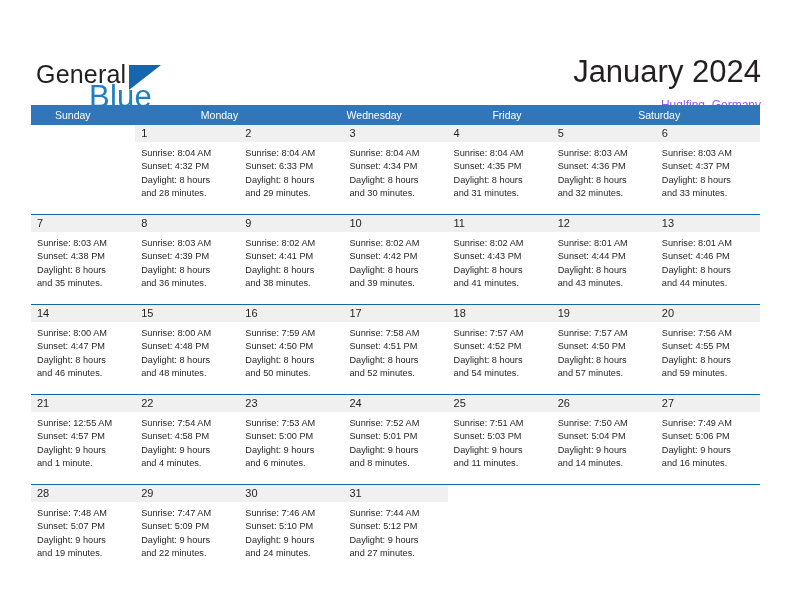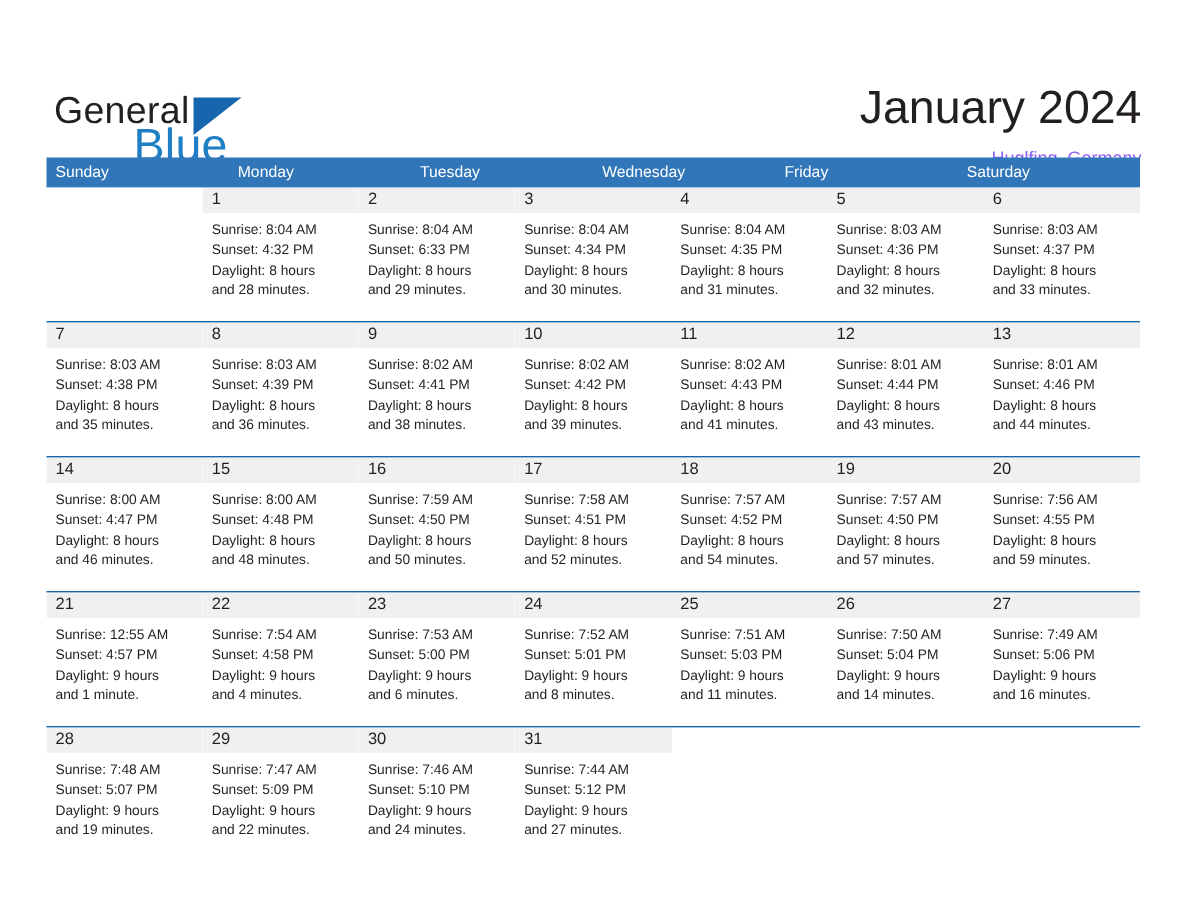--- a/index.html
+++ b/index.html
@@ -79,21 +79,21 @@
   .cal-head {
     display: flex;
     background: #3076b8;
     height: 20px;
   }
   .cal-head .hcell {
     flex: 1 1 0;
     color: #ffffff;
     font-size: 10.5px;
     line-height: 20px;
-    padding-left: 6px;
+    padding-left: 24px;
     white-space: nowrap;
     overflow: hidden;
   }
 
   .week {
     border-top: 1.4px solid #1565a8;
   }
   .week:first-of-type { border-top: none; }
   .week-row {
     display: flex;
@@ -139,21 +139,20 @@
       <div class="cal-title">January 2024</div>
       <div class="cal-location">Huglfing, Germany</div>
     </div>
 
   </div>
 
   <div class="calendar">
     <div class="cal-head">
       <div class="hcell">Sunday</div>
       <div class="hcell">Monday</div>
-      <div class="hcell">Tuesday</div>
       <div class="hcell">Wednesday</div>
       <div class="hcell">Friday</div>
       <div class="hcell">Saturday</div>
     </div>
 
     <div id="weeks-container">
         <div class="week">
           <div class="week-row">
             <div class="daycell blank">
               <div class="daynum-band"></div>

